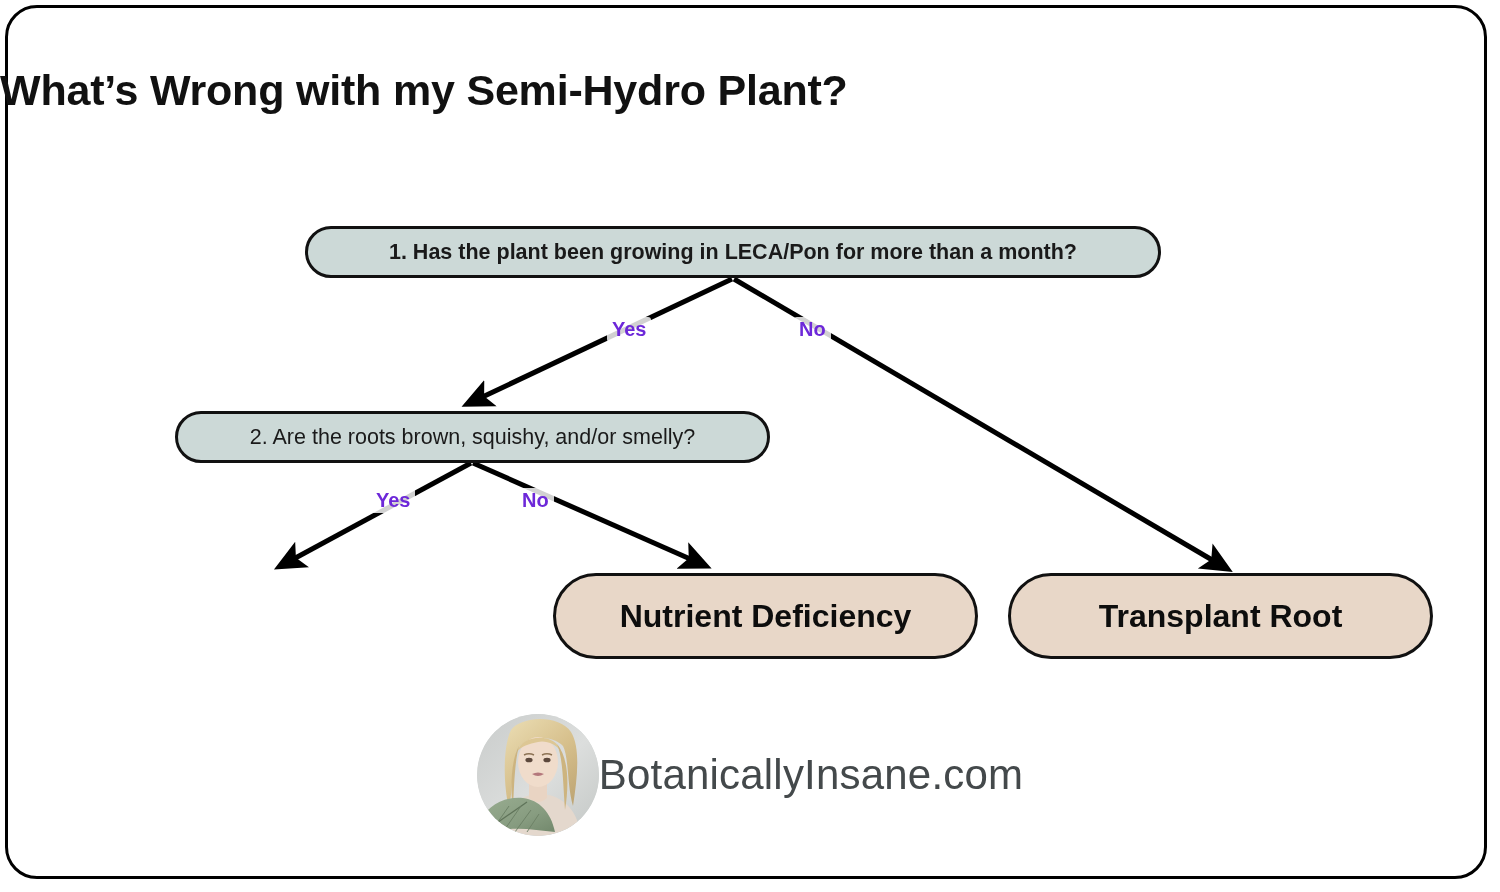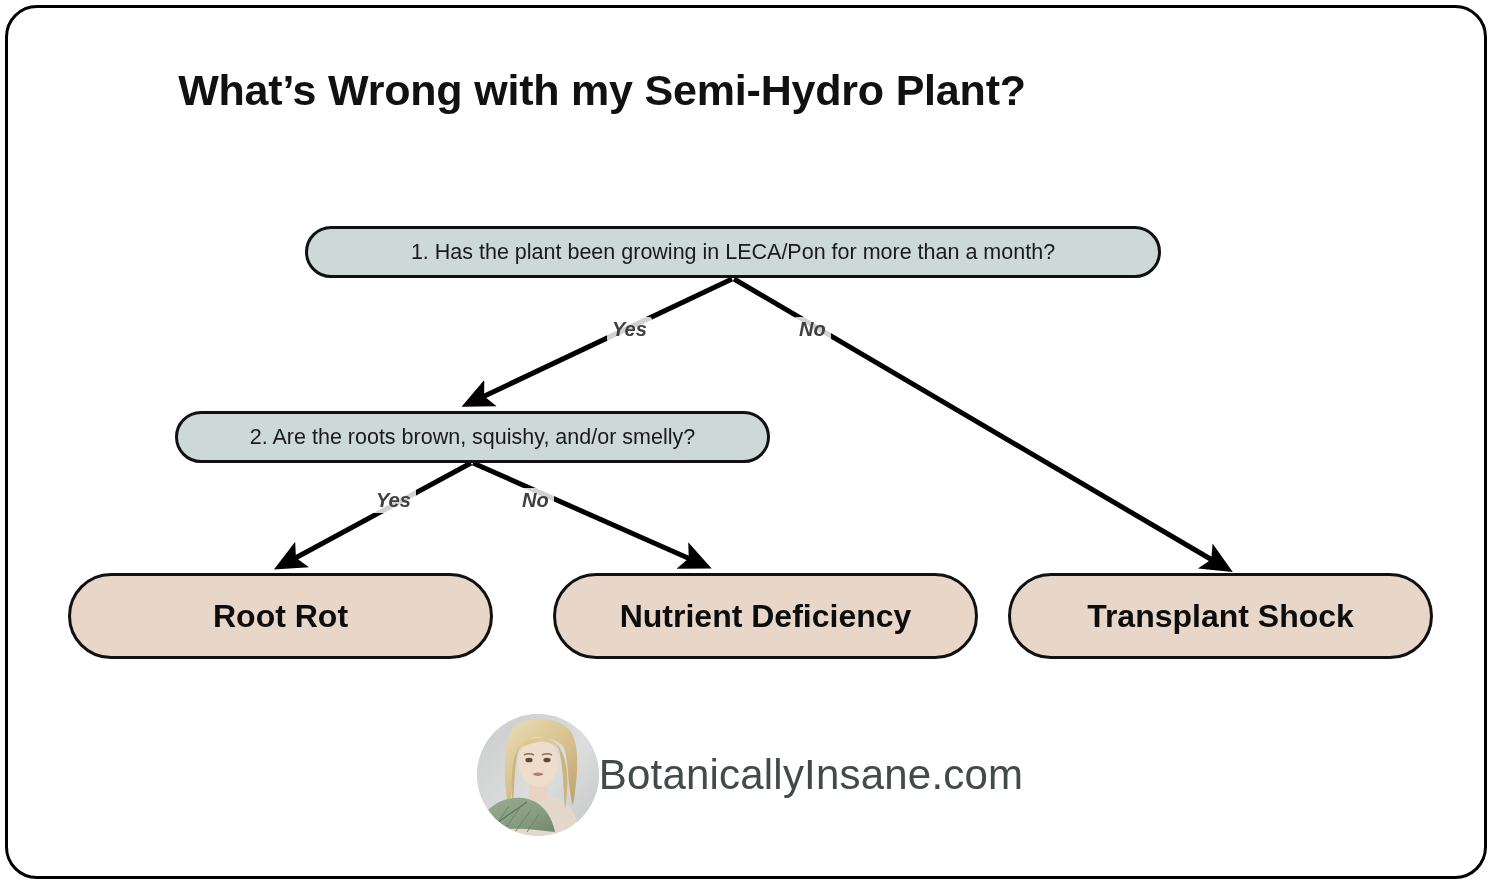--- a/index.html
+++ b/index.html
@@ -26,21 +26,20 @@
     border: 3px solid #000000;
     border-radius: 32px;
     box-sizing: border-box;
     background: #ffffff;
   }
   .title {
     position: absolute;
     left: 0;
     top: 66px;
     width: 1204px;
-    text-align: center;
     font-size: 43px;
     font-weight: bold;
     color: #111111;
     letter-spacing: -0.2px;
     white-space: nowrap;
   }
   svg.edges {
     position: absolute;
     left: 0;
     top: 0;
@@ -64,37 +63,36 @@
     color: #1a1a1a;
     font-size: 21.5px;
     font-weight: normal;
   }
   .node.outcome {
     background: #e8d7c8;
     color: #0d0d0d;
     font-size: 32px;
     font-weight: bold;
   }
-  #node1 { left: 305px; top: 226px; width: 856px; height: 52px; }
+  #node1 { left: 305px; top: 226px; width: 856px; height: 52px; font-weight: bold; }
   #node2 { left: 175px; top: 411px; width: 595px; height: 52px; }
   #out-root-rot { left: 68px; top: 573px; width: 425px; height: 86px; }
   #out-nutrient { left: 553px; top: 573px; width: 425px; height: 86px; }
   #out-transplant { left: 1008px; top: 573px; width: 425px; height: 86px; }
 
   .edge-label {
     position: absolute;
     font-size: 20px;
     font-weight: bold;
-    color: #404040;
+    color: #6d28d9;
     background: rgba(255,255,255,0.82);
     padding: 1px 5px;
     border-radius: 3px;
     white-space: nowrap;
     line-height: 1.15;
-    font-style: italic;
   }
   #lbl-y1 { left: 607px; top: 317px; }
   #lbl-n1 { left: 794px; top: 317px; }
   #lbl-y2 { left: 371px; top: 488px; }
   #lbl-n2 { left: 517px; top: 488px; }
 
   .footer {
     position: absolute;
     left: 0;
     top: 714px;
@@ -145,30 +143,27 @@
   </svg>
 
   <div class="node decision" id="node1">
     <span>1. Has the plant been growing in LECA/Pon for more than a month?</span>
   </div>
 
   <div class="node decision" id="node2">
     <span>2. Are the roots brown, squishy, and/or smelly?</span>
   </div>
 
-  <div class="node outcome" id="out-root-rot">
-    <span>Root Rot</span>
-  </div>
 
   <div class="node outcome" id="out-nutrient">
     <span>Nutrient Deficiency</span>
   </div>
 
   <div class="node outcome" id="out-transplant">
-    <span>Transplant Shock</span>
+    <span>Transplant Root</span>
   </div>
 
   <div class="edge-label" id="lbl-y1">Yes</div>
   <div class="edge-label" id="lbl-n1">No</div>
   <div class="edge-label" id="lbl-y2">Yes</div>
   <div class="edge-label" id="lbl-n2">No</div>
 
   <div class="footer">
     <div class="avatar">
       <svg width="122" height="122" viewBox="0 0 122 122">

